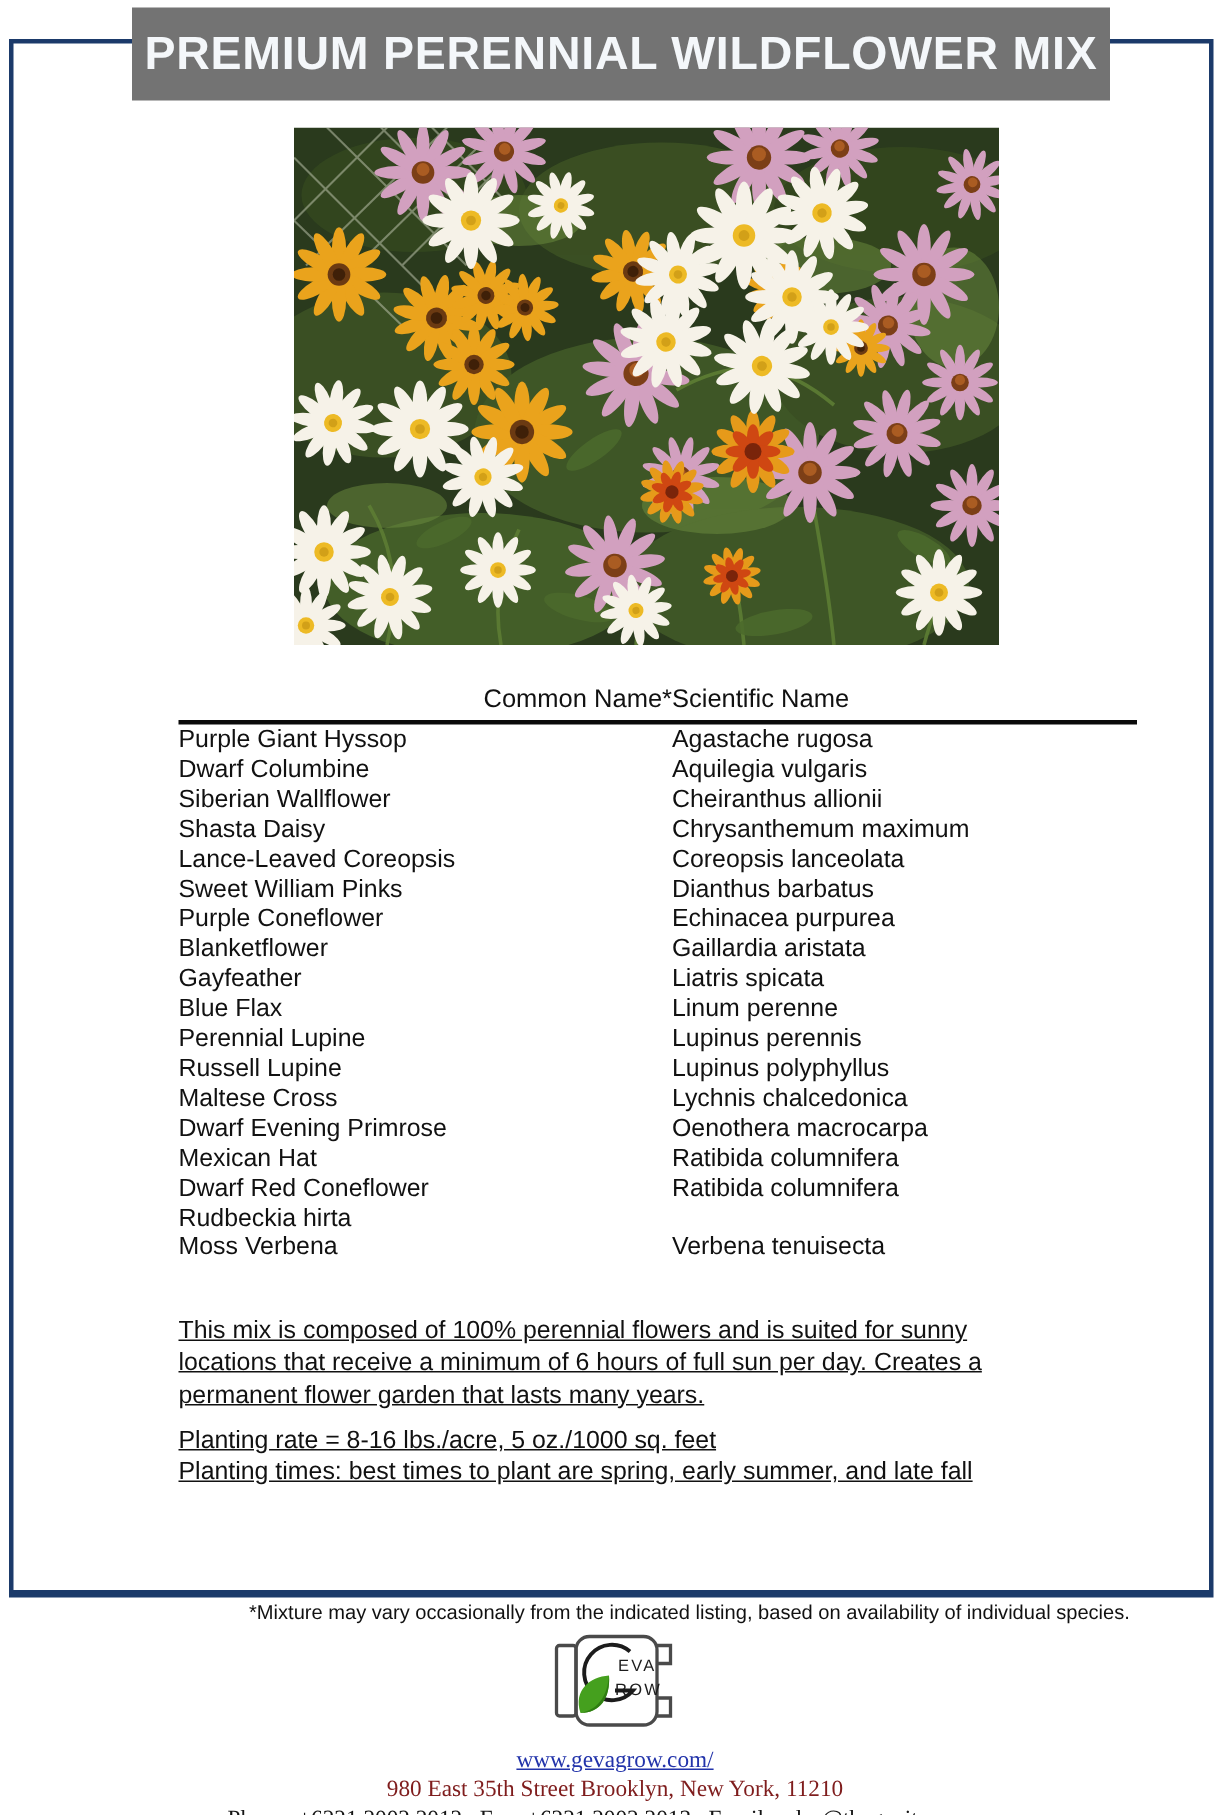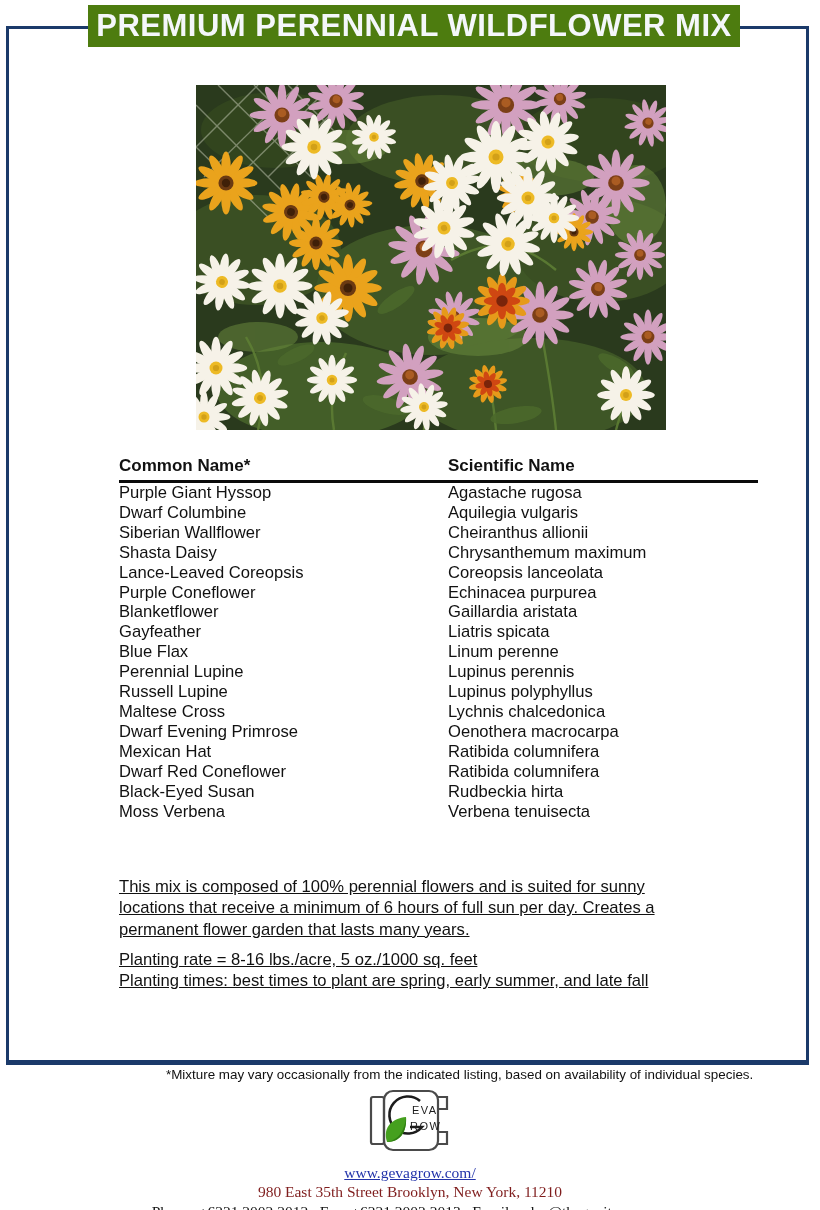--- a/index.html
+++ b/index.html
@@ -1,23 +1,23 @@
 <!DOCTYPE html>
 <html><head>
 <meta charset="utf-8">
 <style>
   html,body{margin:0;padding:0;background:#ffffff;}
   body{width:820px;height:1210px;position:relative;font-family:"Liberation Sans",sans-serif;color:#111;overflow:hidden;}
   .page-frame{position:absolute;left:6px;top:26px;width:797px;height:1031px;border:3px solid #1b3a6a;border-bottom-width:5px;background:#fff;}
-  .title-bar{position:absolute;left:88px;top:5px;width:652px;height:42px;background:#4d7c0f;display:flex;align-items:center;justify-content:center;z-index:5;}
+  .title-bar{position:absolute;left:88px;top:5px;width:652px;height:62px;background:#737373;display:flex;align-items:center;justify-content:center;z-index:5;}
   .title-bar span{color:#f4f7fa;font-weight:bold;font-size:31px;letter-spacing:.5px;white-space:nowrap;}
   .photo-wrap{position:absolute;left:196px;top:85px;width:470px;height:345px;z-index:2;}
   .photo-wrap svg{display:block;}
   .table-area{position:absolute;left:119px;top:456px;width:639px;z-index:2;}
-  .tbl-head{display:flex;font-weight:bold;font-size:17px;line-height:20px;}
+  .tbl-head{display:flex;font-weight:normal;font-size:17px;line-height:20px;text-align:right;}
   .tbl-head .c1{width:329px;}
   .tbl-rule{height:3px;background:#0a0a0a;margin-top:4px;}
   .tbl-rows{}
   .tbl-row{display:flex;font-size:16.6px;line-height:19.9px;white-space:nowrap;}
   .tbl-row .c1{width:329px;}
   .para{position:absolute;left:119px;width:640px;font-size:16.6px;line-height:21.3px;z-index:2;text-decoration:underline;}
   .para div{white-space:nowrap;}
   .footnote{position:absolute;left:119px;top:1067px;font-size:13.4px;white-space:nowrap;z-index:2;margin-left:47px;}
   .footer{position:absolute;left:0;top:1084px;width:820px;text-align:center;font-family:"Liberation Serif",serif;z-index:2;}
   .logo{display:inline-block;width:86px;height:76px;}
@@ -242,20 +242,24 @@
       <div class="tbl-row">
         <span class="c1">Shasta Daisy</span>
         <span class="c2">Chrysanthemum maximum</span>
       </div>
 
       <div class="tbl-row">
         <span class="c1">Lance-Leaved Coreopsis</span>
         <span class="c2">Coreopsis lanceolata</span>
       </div>
 
+      <div class="tbl-row">
+        <span class="c1">Sweet William Pinks</span>
+        <span class="c2">Dianthus barbatus</span>
+      </div>
 
       <div class="tbl-row">
         <span class="c1">Purple Coneflower</span>
         <span class="c2">Echinacea purpurea</span>
       </div>
 
       <div class="tbl-row">
         <span class="c1">Blanketflower</span>
         <span class="c2">Gaillardia aristata</span>
       </div>
@@ -294,21 +298,20 @@
         <span class="c1">Mexican Hat</span>
         <span class="c2">Ratibida columnifera</span>
       </div>
 
       <div class="tbl-row">
         <span class="c1">Dwarf Red Coneflower</span>
         <span class="c2">Ratibida columnifera</span>
       </div>
 
       <div class="tbl-row">
-        <span class="c1">Black-Eyed Susan</span>
         <span class="c2">Rudbeckia hirta</span>
       </div>
 
       <div class="tbl-row">
         <span class="c1">Moss Verbena</span>
         <span class="c2">Verbena tenuisecta</span>
       </div>
     </div>
 </div>
 

